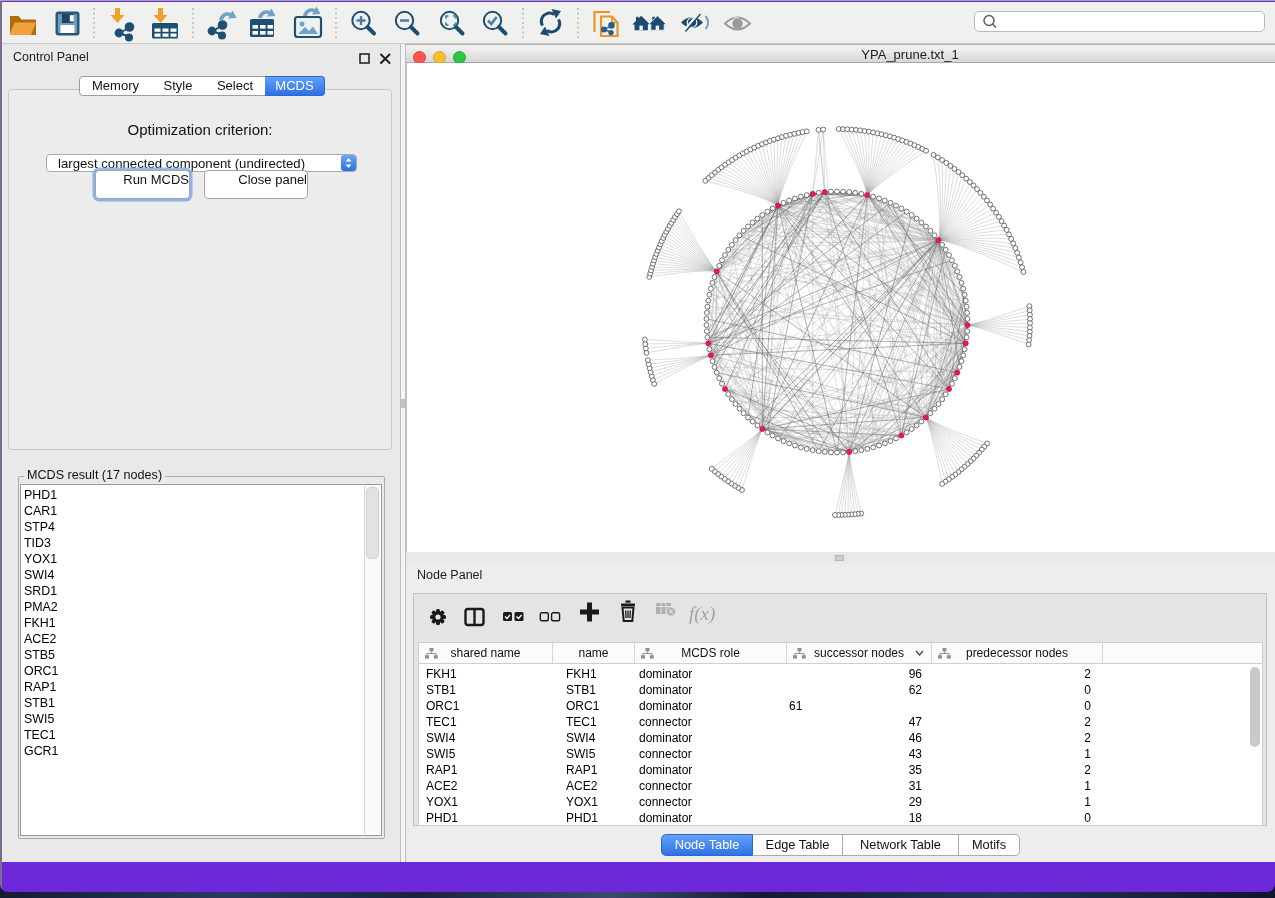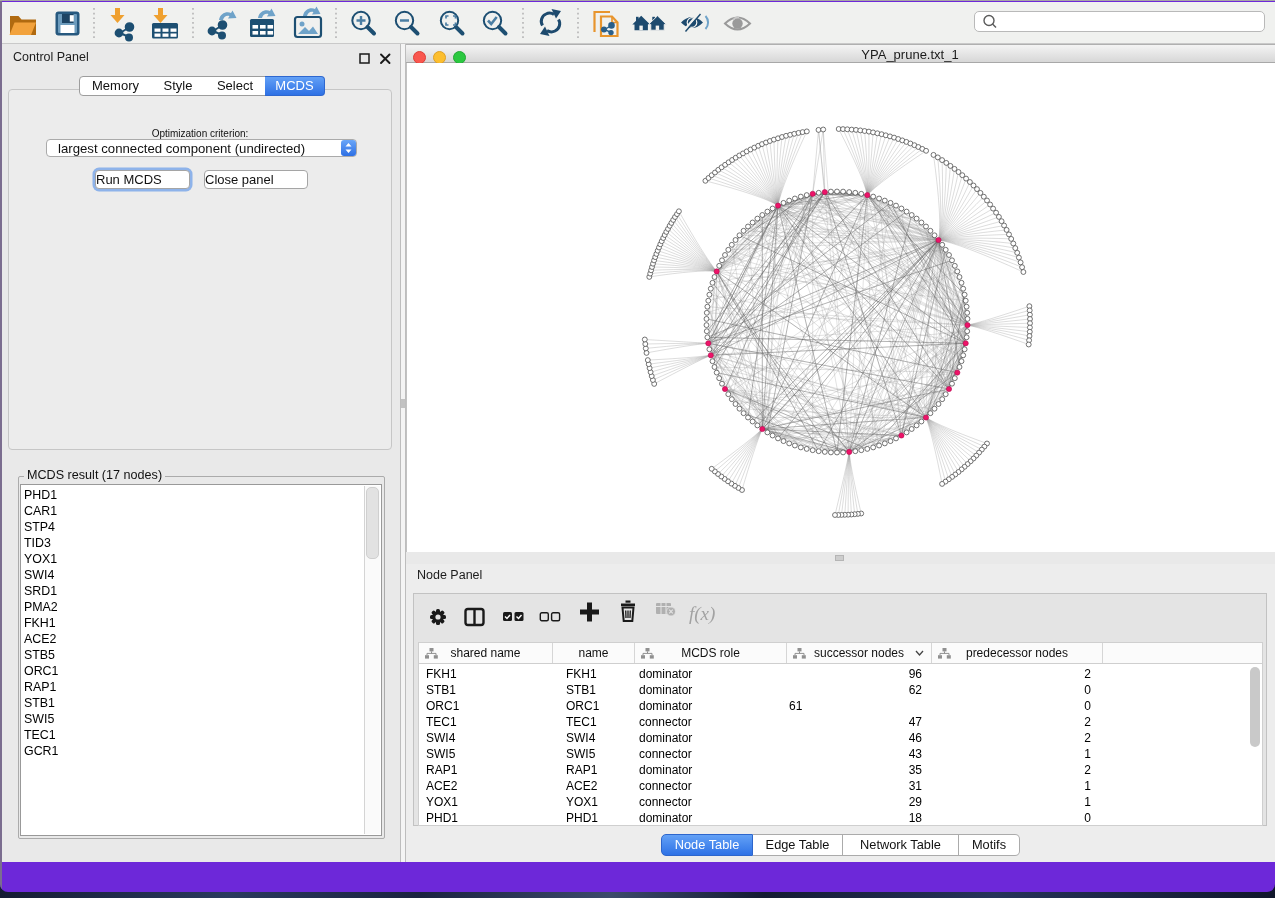--- a/index.html
+++ b/index.html
@@ -6,21 +6,21 @@
 .abs{position:absolute}
 #wall{left:0;top:880px;width:1275px;height:18px;background:linear-gradient(100deg,#141b33 0%,#2a3a5e 18%,#1a2240 33%,#3c4a6b 48%,#141b33 60%,#26335a 78%,#10162b 100%)}
 #win{left:0;top:0;width:1275px;height:892px;background:#6d28d9;border-radius:0 0 8px 8px;overflow:hidden;border-top:1px solid #a5a5a5;box-sizing:border-box}
 #purple{left:0;top:0;width:1.5px;height:888px;background:#7b6d8f;z-index:40}
 #toolbar{left:0;top:1px;width:1275px;height:42px;background:#f0f1ef;border-bottom:1px solid #c9c9c9;box-sizing:border-box}
 #search{position:absolute;left:974px;top:9px;width:289px;height:19px;background:#fff;border:1px solid #b9b9b9;border-radius:5px}
 #leftpanel{left:0;top:43px;width:400px;height:818px;background:#e9e9e9}
 .ptitle{font-size:12.5px;color:#1c1c1c}
 .tab{position:absolute;top:32px;height:20px;box-sizing:border-box;border:1px solid #9d9d9d;background:#fff;color:#111;font-size:13px;text-align:center;line-height:18px}
 .tabsel{background:linear-gradient(#62a0f6,#2e71e5);color:#fff;border-color:#2e67cf}
-.btn{position:absolute;height:19px;background:#fff;border:1px solid #a5a5a5;border-radius:4px;box-sizing:border-box;font-size:13px;color:#111;text-align:left;line-height:17px}
+.btn{position:absolute;height:29px;background:#fff;border:1px solid #a5a5a5;border-radius:4px;box-sizing:border-box;font-size:13px;color:#111;text-align:right;line-height:17px}
 #vsplit{left:400px;top:43px;width:6px;height:818px;background:#f4f4f4;border-left:1px solid #bdbdbd;border-right:1px solid #bdbdbd;box-sizing:border-box}
 #vhandle{left:401px;top:398px;width:4px;height:9px;background:#c2c2c2;z-index:5}
 #titlebar{left:406px;top:43px;width:869px;height:19px;background:linear-gradient(#f4f4f4,#d7d7d7);border-top:1px solid #b0b0b0;border-bottom:1px solid #a8a8a8;box-sizing:border-box}
 .tl{position:absolute;top:5.5px;width:11px;height:11px;border-radius:50%}
 #ttext{position:absolute;left:0px;top:2px;width:1008px;text-align:center;font-size:13px;color:#1a1a1a}
 #canvas{left:406px;top:62px;width:869px;height:489px;background:#fff;border-left:1px solid #c2c2c2;box-sizing:border-box}
 #hsplit{left:406px;top:551px;width:869px;height:12px;background:#e9e9e9}
 #hhandle{left:835px;top:554px;width:9px;height:6px;background:#cdcdcd;border:1px solid #b5b5b5;box-sizing:border-box}
 #tablepanel{left:406px;top:563px;width:869px;height:298px;background:#ededed}
 #tcontainer{position:absolute;left:7px;top:29px;width:854px;height:233px;background:#e4e4e4;border:1px solid #c2c2c2;box-sizing:border-box}
@@ -200,22 +200,22 @@
 <div class="abs ptitle" style="left:13px;top:6px">Control Panel</div>
 <svg class="abs" width="34" height="12" style="left:359px;top:9px">
 <rect x="1" y="1" width="9" height="9" fill="none" stroke="#1a1a1a" stroke-width="1.5"></rect>
 <path d="M22 1.5l8.5 8.5M30.5 1.5L22 10" stroke="#1a1a1a" stroke-width="1.9" stroke-linecap="round"></path>
 </svg>
 <div class="abs" style="left:8px;top:45px;width:384px;height:361px;background:#ececec;border:1px solid #c6c6c6;border-radius:4px;box-sizing:border-box"></div>
 <div class="tab" style="left:79px;width:73px;border-radius:4px 0 0 4px">Memory</div>
 <div class="tab" style="left:151px;width:55px;border-left:none">Style</div>
 <div class="tab" style="left:205px;width:61px;border-left:none">Select</div>
 <div class="tab tabsel" style="left:265px;width:60px;border-left:none;border-radius:0 4px 4px 0">MCDS</div>
-<div class="abs" id="optlabel2" style="left:0;top:84px;width:400px;text-align:center;font-size:10px;color:#111">Optimization criterion:</div>
-<div class="abs" style="left:46px;top:95px;width:311px;height:18px;background:#fff;border:1px solid #aaa;border-radius:4px;box-sizing:border-box">
+<div class="abs" id="optlabel2" style="left:0;top:77px;width:400px;text-align:center;font-size:15px;color:#111">Optimization criterion:</div>
+<div class="abs" style="left:46px;top:110px;width:311px;height:18px;background:#fff;border:1px solid #aaa;border-radius:4px;box-sizing:border-box">
 <div style="position:absolute;left:11px;top:1px;font-size:13.2px;color:#111;white-space:nowrap">largest connected component (undirected)</div>
 <div style="position:absolute;right:0px;top:0px;width:15px;height:16px;border-radius:3px;background:linear-gradient(#6aa6f8,#2d6fe4)">
 <svg width="15" height="16">
             <path d="M4.5 6.5L7.5 3l3 3.5zM4.5 9.5l3 3.5 3-3.5z" fill="#fff"></path>
           </svg>
 </div>
 </div>
 <div class="btn" id="runbtn2" style="left:95px;top:126px;width:95px;box-shadow:0 0 0 2.5px rgba(111,160,234,.75)">Run MCDS</div>
 <div class="btn" style="left:204px;top:126px;width:104px">Close panel</div>
 <div class="abs" style="left:18px;top:432px;width:367px;height:363px;border:1px solid #ababab;border-radius:2px;box-sizing:border-box"></div>

